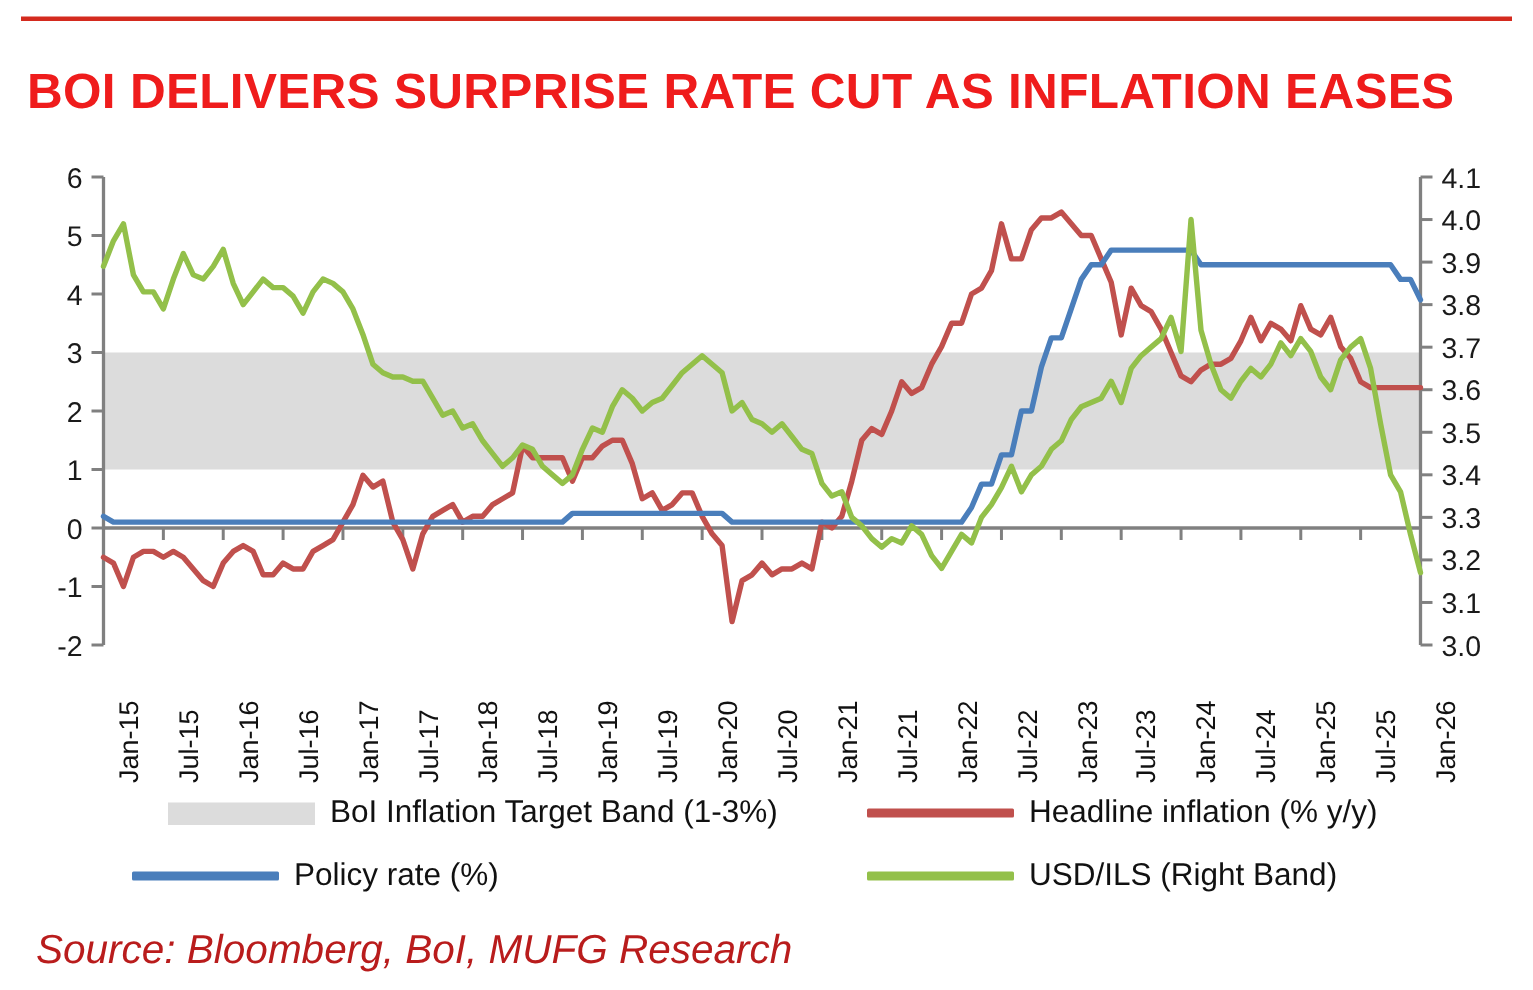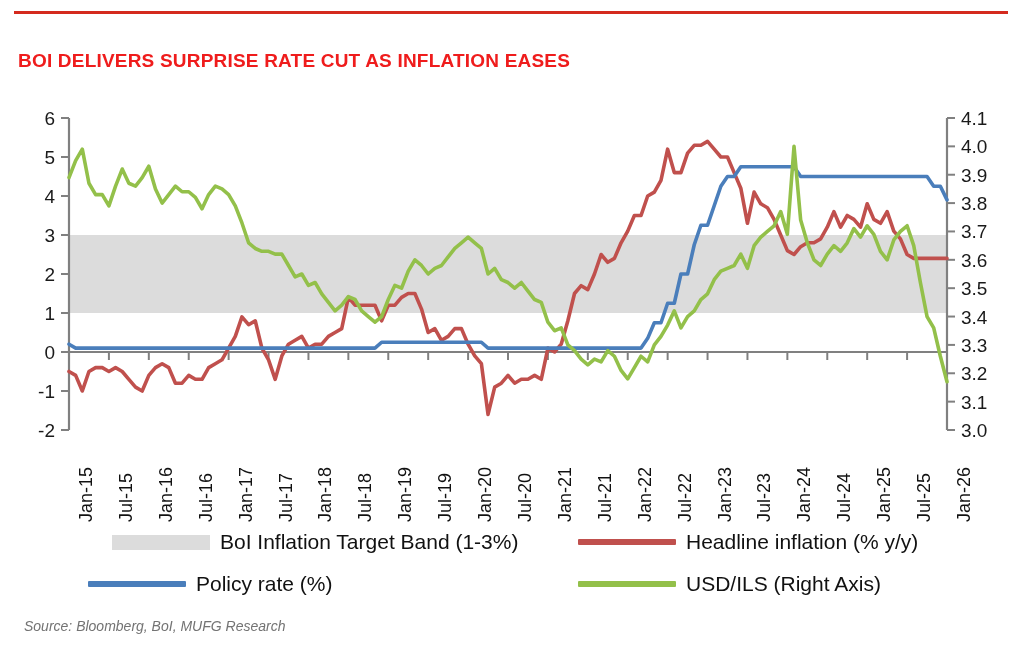--- a/index.html
+++ b/index.html
@@ -5,21 +5,21 @@
 <style>
   html,body{margin:0;padding:0;}
   body{
     width:1022px;height:660px;background:#ffffff;
     font-family:"Liberation Sans",sans-serif;
     color:#1a1a1a;overflow:hidden;position:relative;
   }
   #top-rule{position:absolute;left:14px;top:11px;width:994px;height:3px;background:#d42a1e;}
   #chart-title{
     position:absolute;left:18px;top:44px;width:980px;height:34px;
-    font-size:19px;font-weight:bold;letter-spacing:.2px;
+    font-size:33px;font-weight:bold;letter-spacing:.2px;
     color:#ef1c1c;white-space:nowrap;line-height:34px;
   }
   #plot-wrap{position:absolute;left:0;top:100px;width:1022px;height:350px;}
   svg{display:block;}
   .axis-line{stroke:#808080;stroke-width:2.2;fill:none;}
   .tick{stroke:#808080;stroke-width:2;}
   .ytext{font-size:19px;fill:#1a1a1a;font-family:"Liberation Sans",sans-serif;}
   .band{fill:#dcdcdc;}
   .series{fill:none;stroke-width:3.6;stroke-linejoin:round;stroke-linecap:round;}
   #xlabels{position:absolute;left:0;top:432px;width:1022px;height:96px;}
@@ -27,22 +27,22 @@
     position:absolute;font-size:18px;color:#111;
     transform-origin:left top;transform:rotate(-90deg);
     white-space:nowrap;font-family:"Liberation Sans",sans-serif;
   }
   #legend{position:absolute;left:0;top:522px;width:1022px;height:80px;}
   .lg-item{position:absolute;display:flex;align-items:center;}
   .lg-swatch-line{width:98px;height:6px;border-radius:1px;}
   .lg-swatch-band{width:98px;height:15px;background:#dcdcdc;}
   .lg-text{font-size:21px;color:#111;margin-left:10px;white-space:nowrap;}
   #source{
-    position:absolute;left:24px;top:618px;font-size:14px;
-    font-style:italic;color:#737373;white-space:nowrap;
+    position:absolute;left:24px;top:618px;font-size:27px;
+    font-style:italic;color:#b91c1c;white-space:nowrap;
   }
 </style>
 </head>
 <body>
 
 <div id="top-rule"></div>
 
 <div id="chart-title">BOI DELIVERS SURPRISE RATE CUT AS INFLATION EASES</div>
 
 <div id="plot-wrap">
@@ -156,17 +156,17 @@
     <div class="lg-item" style="left: 88px; top: 50px;">
       <span class="lg-swatch-line" style="background: rgb(74, 126, 187);"></span>
       <span class="lg-text">Policy rate (%)</span>
     </div>
     <div class="lg-item" style="left: 578px; top: 8px;">
       <span class="lg-swatch-line" style="background: rgb(192, 80, 77);"></span>
       <span class="lg-text">Headline inflation (% y/y)</span>
     </div>
     <div class="lg-item" style="left: 578px; top: 50px;">
       <span class="lg-swatch-line" style="background: rgb(147, 192, 74);"></span>
-      <span class="lg-text">USD/ILS (Right Axis)</span>
+      <span class="lg-text">USD/ILS (Right Band)</span>
     </div>
   </div>
 
 <div id="source">Source: Bloomberg, BoI, MUFG Research</div>
 
 </body></html>

